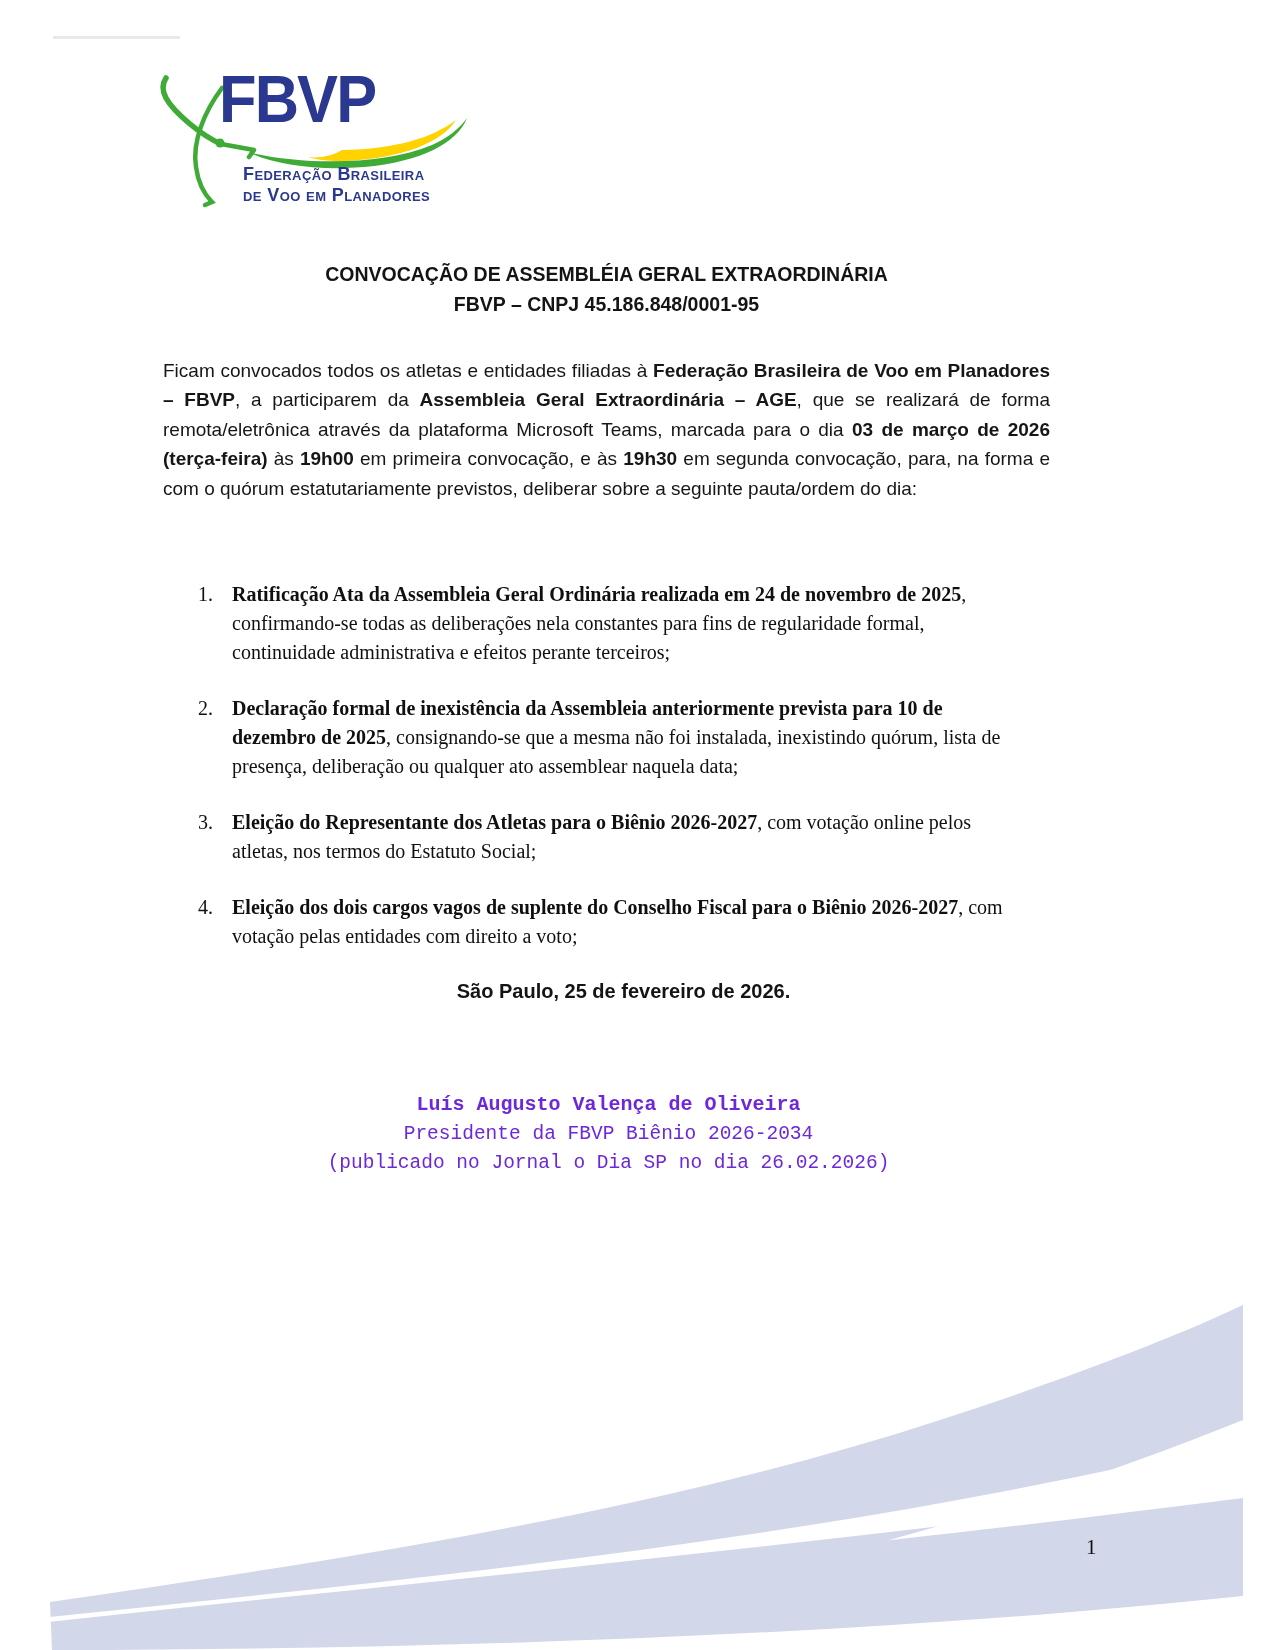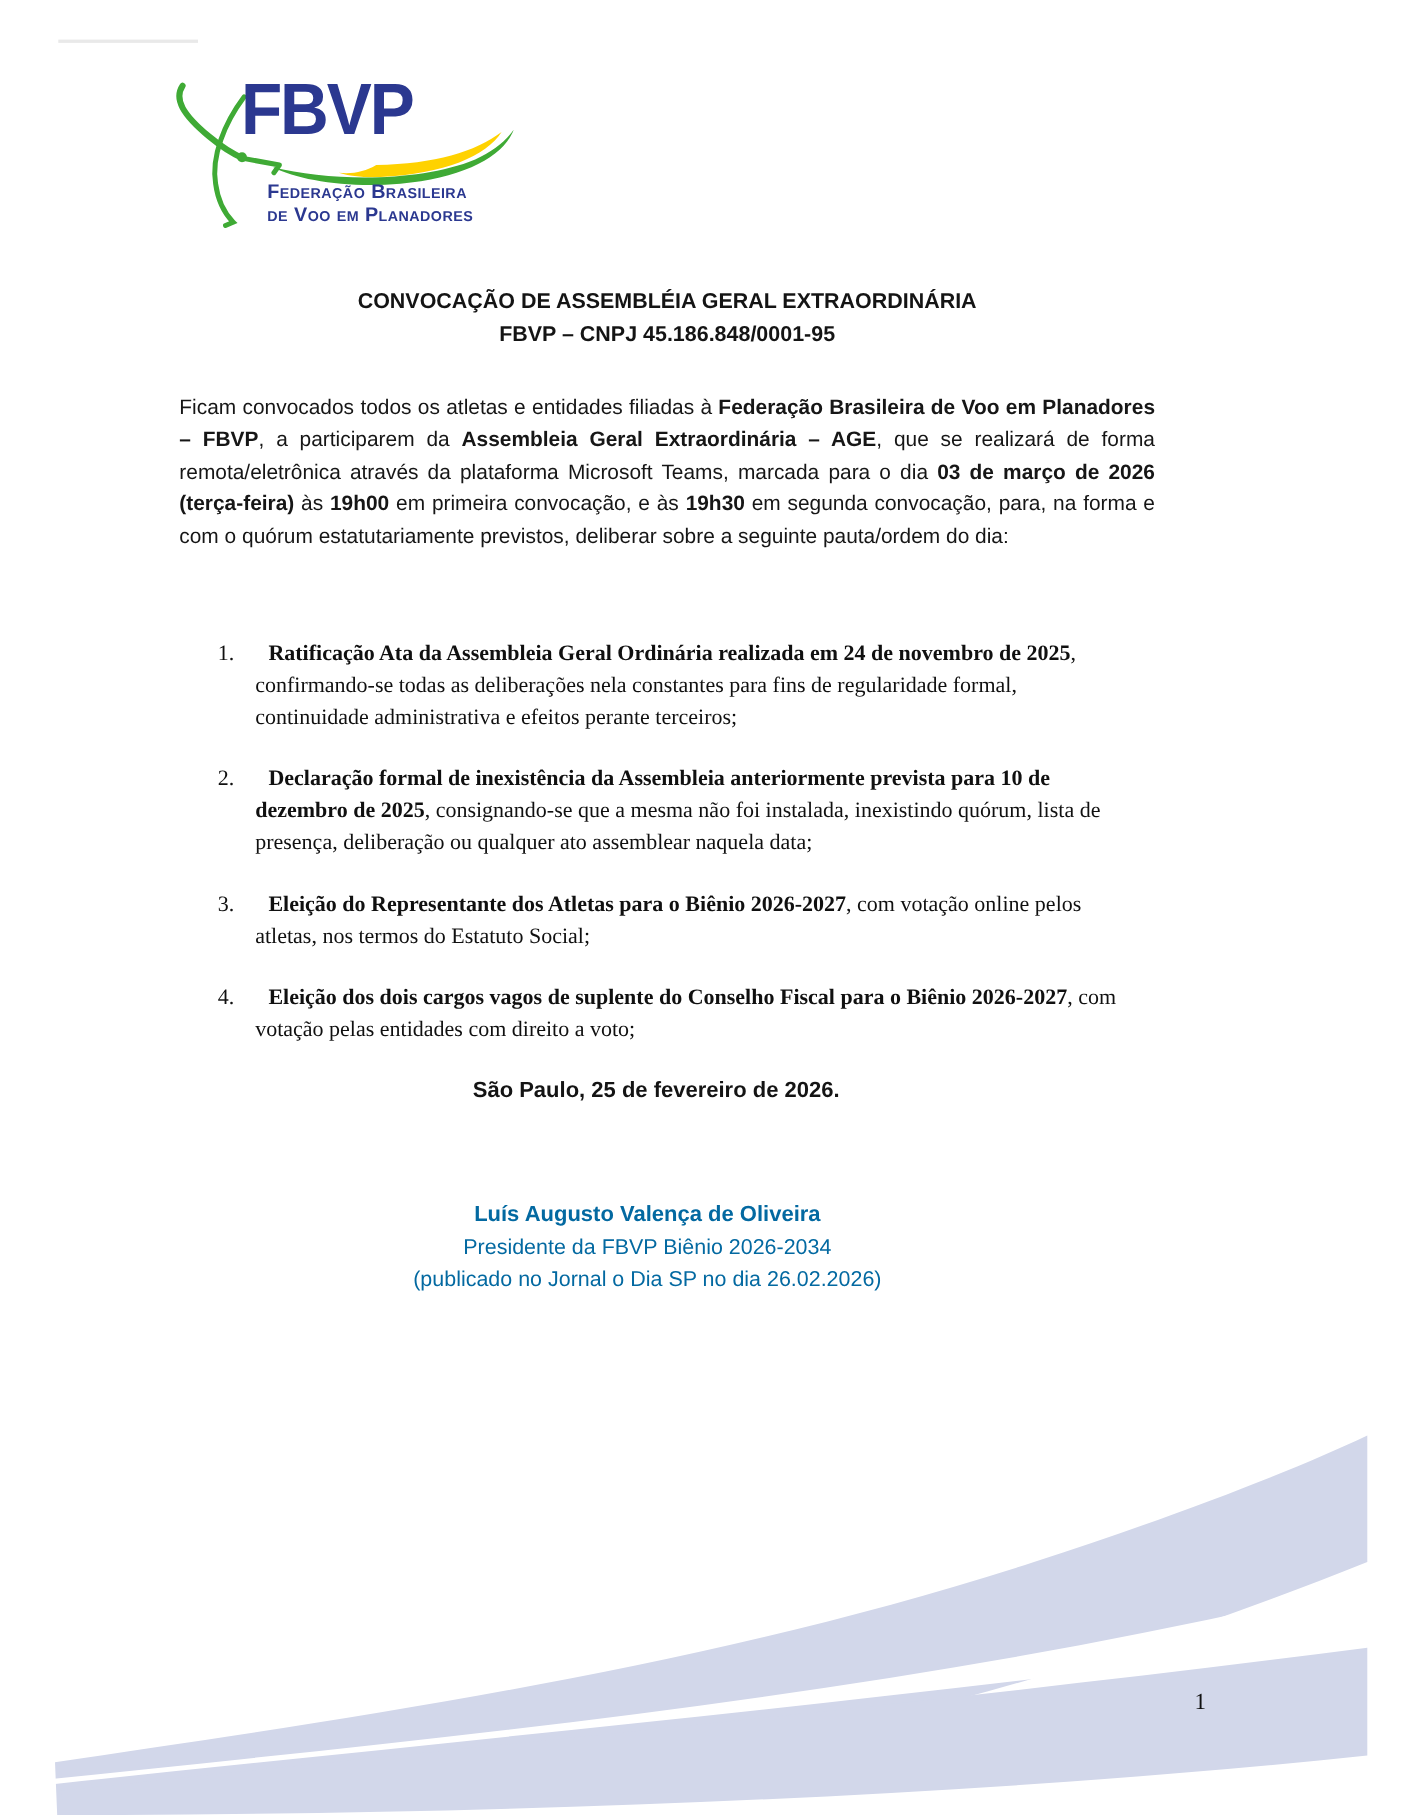--- a/index.html
+++ b/index.html
@@ -55,30 +55,30 @@
 
   
   .agenda{
     position:absolute;left:198px;top:580px;width:828px;
     font-family:"Liberation Serif",serif;
     font-size:20px;line-height:29px;color:#101010;
   }
   .agenda .item{display:flex;margin-bottom:27px;}
   .agenda .num{width:34px;flex:0 0 34px;}
   .agenda .itext{width:790px;}
-  .agenda .b{font-weight:700;margin-left:12px;}
+  .agenda .b{font-weight:700;}
 
   
   .dateline{
-    position:absolute;left:153px;top:980px;width:887px;
+    position:absolute;left:180px;top:980px;width:887px;
     text-align:center;font-weight:700;font-size:20px;color:#141414;
   }
   .signature{
-    position:absolute;left:145px;top:1090px;width:887px;
-    text-align:center;font-size:19.5px;line-height:29.5px;color:#0369a1;
+    position:absolute;left:165px;top:1090px;width:887px;
+    text-align:center;font-size:19.5px;line-height:29.5px;color:#6d28d9;font-family:Liberation Mono, monospace;
   }
   .signature .name{font-weight:700;font-size:20px;}
 
   
   .waves{position:absolute;left:0;bottom:0;width:1275px;height:400px;}
   .page-number{
     position:absolute;left:1086px;top:1535px;
     font-family:"Liberation Serif",serif;font-size:21px;color:#111;
   }
 </style>

